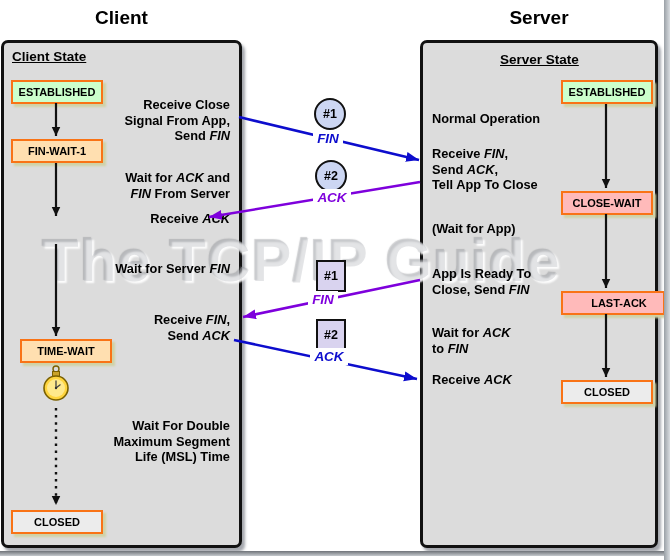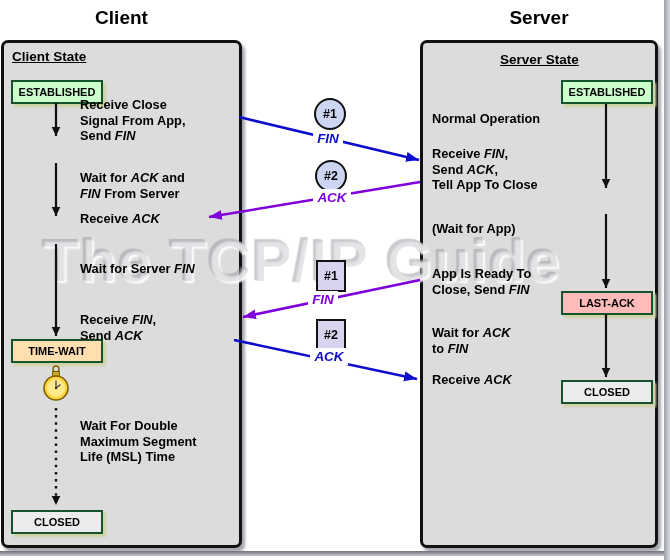--- a/index.html
+++ b/index.html
@@ -15,29 +15,29 @@
   .title { position:absolute; top:7px; font-size:19px; font-weight:bold; color:#000;
            text-align:center; z-index:3; }
   .title-client { left:1px; width:241px; }
   .title-server { left:420px; width:238px; }
 
   .state-header { position:absolute; font-size:13.5px; font-weight:bold;
                   text-decoration:underline; color:#000; z-index:3; }
   .sh-client { left:12px; top:49px;text-align:center; }
   .sh-server { left:500px; top:52px; width:164px; text-align:left; }
 
-  .sbox { position:absolute; width:88px; height:20px; border:2px solid #14532d;
+  .sbox { position:absolute; width:88px; height:20px; border:2px solid #f97316;
           font-size:11px; font-weight:bold; text-align:center; line-height:20px;
           color:#000; box-shadow:3px 3px 2px #d0d2a6; z-index:3; }
   .sbox-c { left:11px; }
   .sbox-s { left:561px; }
 
   .note { position:absolute; font-size:12.8px; font-weight:bold; line-height:15.5px;
           white-space:pre-line; color:#000; z-index:3; }
-  .note-c { left:80px; width:150px; }
+  .note-c { left:80px; width:150px; text-align:right; }
   .note-s { left:432px; width:161px; text-align:left; }
   .it { font-style:italic; }
 
   .marker { position:absolute; border:2px solid #111; font-weight:bold; font-size:12.5px;
             color:#000; display:flex; align-items:center; justify-content:center; z-index:6; }
   .mk-circle { width:28px; height:28px; border-radius:50%; }
   .mk-square { width:26px; height:28px; }
 
   .msg-label { position:absolute; width:70px; text-align:center; font-size:13.5px;
                font-weight:bold; font-style:italic; z-index:6; }
@@ -65,25 +65,27 @@
 
   <div class="wm">The TCP/IP Guide</div>
 
   <div class="title title-client">Client</div>
   <div class="title title-server">Server</div>
 
   <div class="state-header sh-client">Client State</div>
   <div class="state-header sh-server">Server State</div>
 
   <div class="sbox sbox-c" style="top: 80px; background-color: rgb(204, 255, 204);">ESTABLISHED</div>
-  <div class="sbox sbox-c" style="top: 339px; background-color: rgb(255, 223, 176);">TIME-WAIT</div>
+  <div class="sbox sbox-c" style="top: 139px; background-color: rgb(255, 223, 176);">FIN-WAIT-1</div>
+  <div class="sbox sbox-c" style="top: 339px; background-color: rgb(255, 223, 176); margin-left: 9px;">TIME-WAIT</div>
   <div class="sbox sbox-c" style="top: 510px; background-color: rgb(236, 236, 236);">CLOSED</div>
 
   <div class="sbox sbox-s" style="top: 80px; background-color: rgb(204, 255, 204);">ESTABLISHED</div>
-  <div class="sbox sbox-s" style="top: 291px; background-color: rgb(255, 186, 186);">LAST-ACK</div>
+  <div class="sbox sbox-s" style="top: 191px; background-color: rgb(255, 186, 186);">CLOSE-WAIT</div>
+  <div class="sbox sbox-s" style="top: 291px; background-color: rgb(255, 186, 186); padding-left: 12px;">LAST-ACK</div>
   <div class="sbox sbox-s" style="top: 380px; background-color: rgb(236, 236, 236);">CLOSED</div>
 
   <div class="note note-c" style="top:97px"><span>Receive Close
 Signal From App,
 Send </span><span class="it">FIN</span></div>
   <div class="note note-c" style="top:170px"><span>Wait for </span><span class="it">ACK</span><span> and
 </span><span class="it">FIN</span><span> From Server</span></div>
   <div class="note note-c" style="top:211px"><span>Receive </span><span class="it">ACK</span></div>
   <div class="note note-c" style="top:261px"><span>Wait for Server </span><span class="it">FIN</span></div>
   <div class="note note-c" style="top:312px"><span>Receive </span><span class="it">FIN</span><span>,

